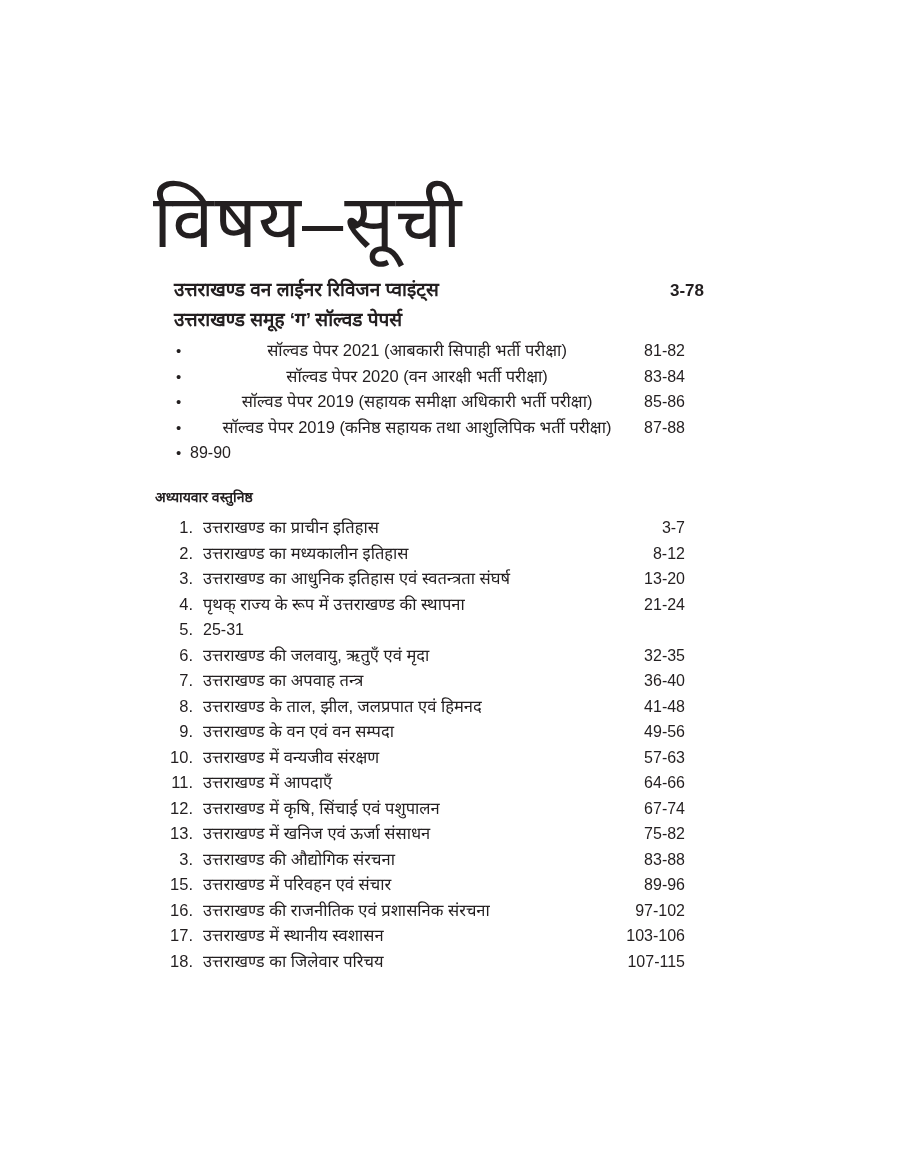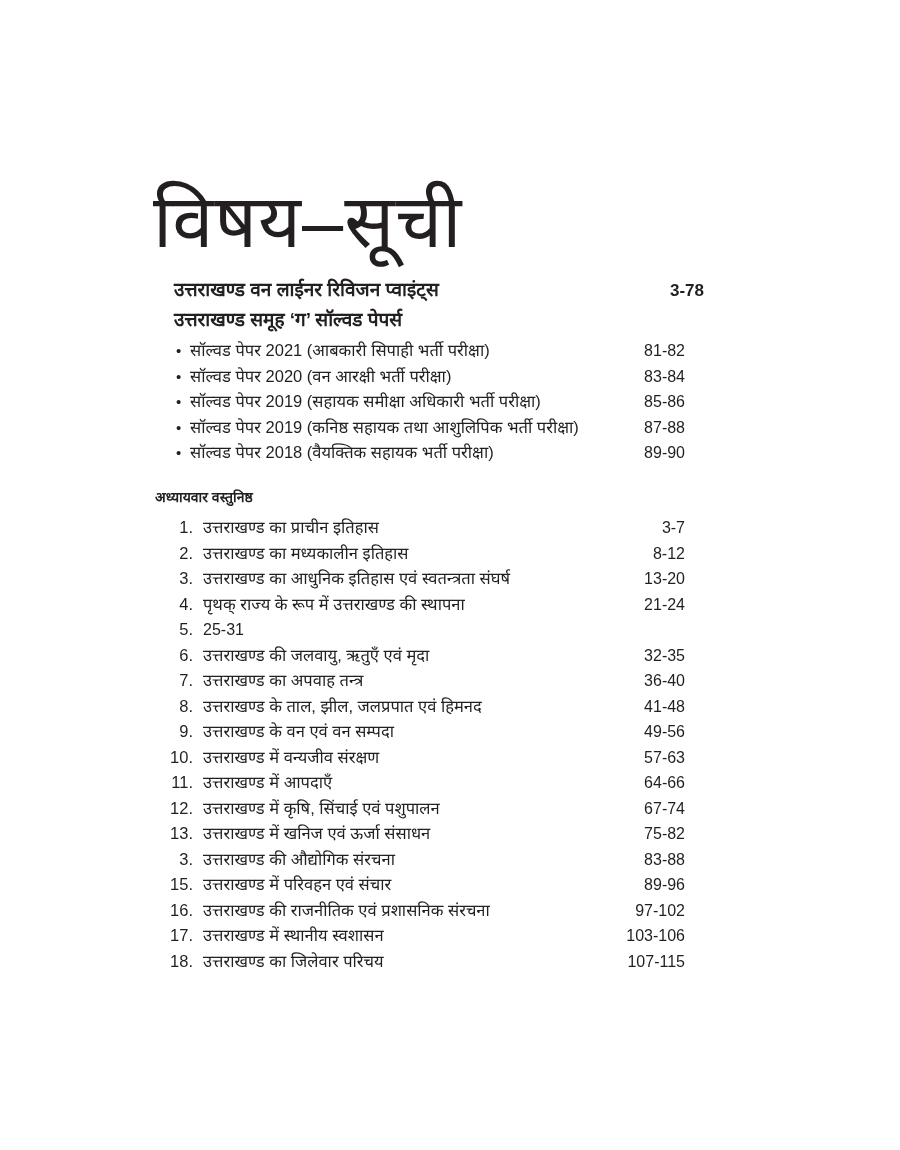--- a/index.html
+++ b/index.html
@@ -54,21 +54,21 @@
     align-items: baseline;
     height: 25.5px;
     line-height: 25.5px;
     font-size: 16.5px;
   }
   .paper-bullet {
     width: 14px;
     margin-left: 21px;
     font-size: 15px;
   }
-  .paper-label { flex: 1; white-space: nowrap; }
+  .paper-label { flex: 1; white-space: nowrap; text-align: center; }
   .paper-pages { font-size: 16px; }
 
   .chapter-heading {
     position: absolute;
     left: 155px;
     top: 483px;
     height: 28px;
     line-height: 28px;
     font-size: 14px;
     font-weight: bold;
@@ -129,21 +129,20 @@
       <span class="paper-label">सॉल्वड पेपर 2019 (सहायक समीक्षा अधिकारी भर्ती परीक्षा)</span>
       <span class="paper-pages">85-86</span>
     </div>
     <div class="paper-row">
       <span class="paper-bullet">•</span>
       <span class="paper-label">सॉल्वड पेपर 2019 (कनिष्ठ सहायक तथा आशुलिपिक भर्ती परीक्षा)</span>
       <span class="paper-pages">87-88</span>
     </div>
     <div class="paper-row">
       <span class="paper-bullet">•</span>
-      <span class="paper-label">सॉल्वड पेपर 2018 (वैयक्तिक सहायक भर्ती परीक्षा)</span>
       <span class="paper-pages">89-90</span>
     </div>
   </div>
 
   <div class="chapter-heading">अध्यायवार वस्तुनिष्ठ</div>
 
   <div class="chapters">
     <div class="chapter-row">
       <span class="chapter-num">1.</span>
       <span class="chapter-label">उत्तराखण्ड का प्राचीन इतिहास</span>

